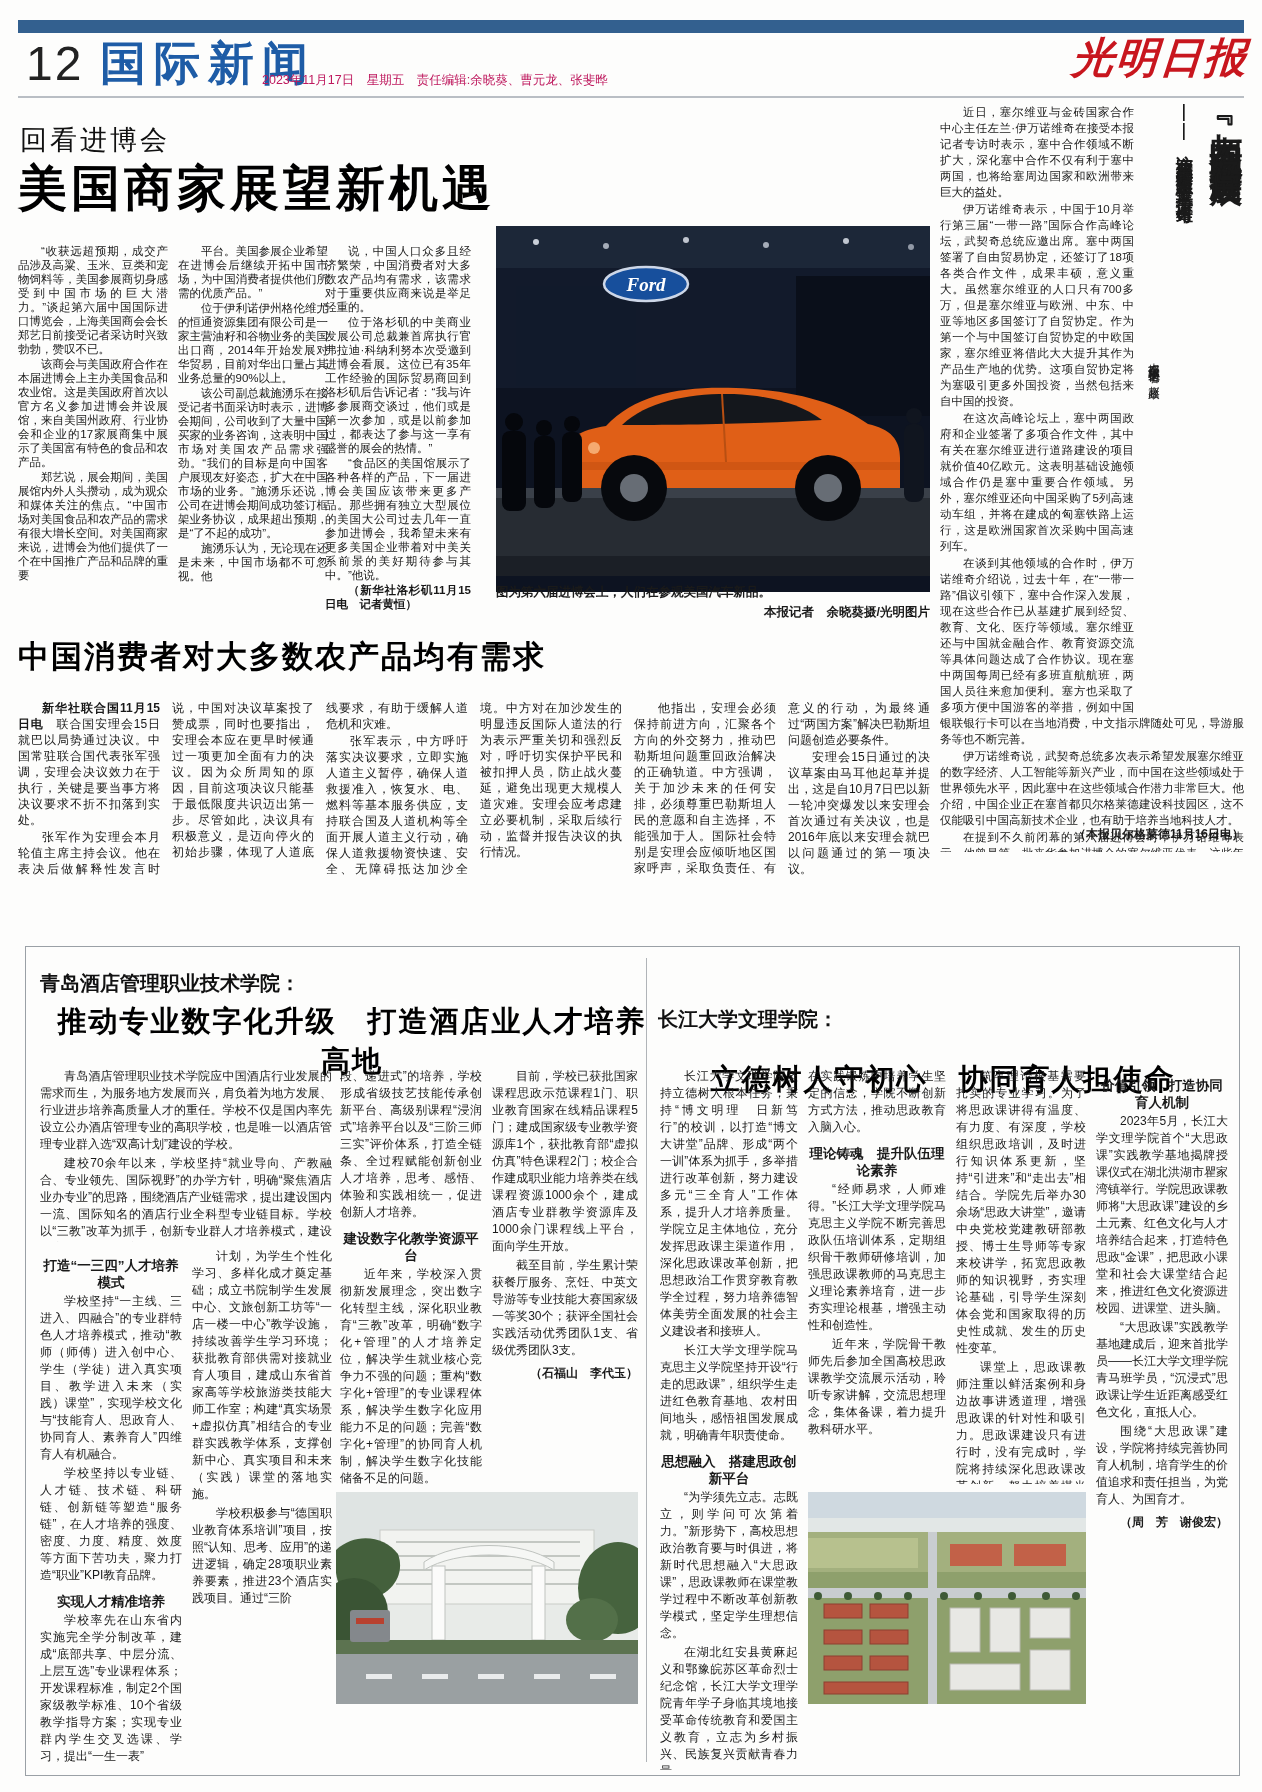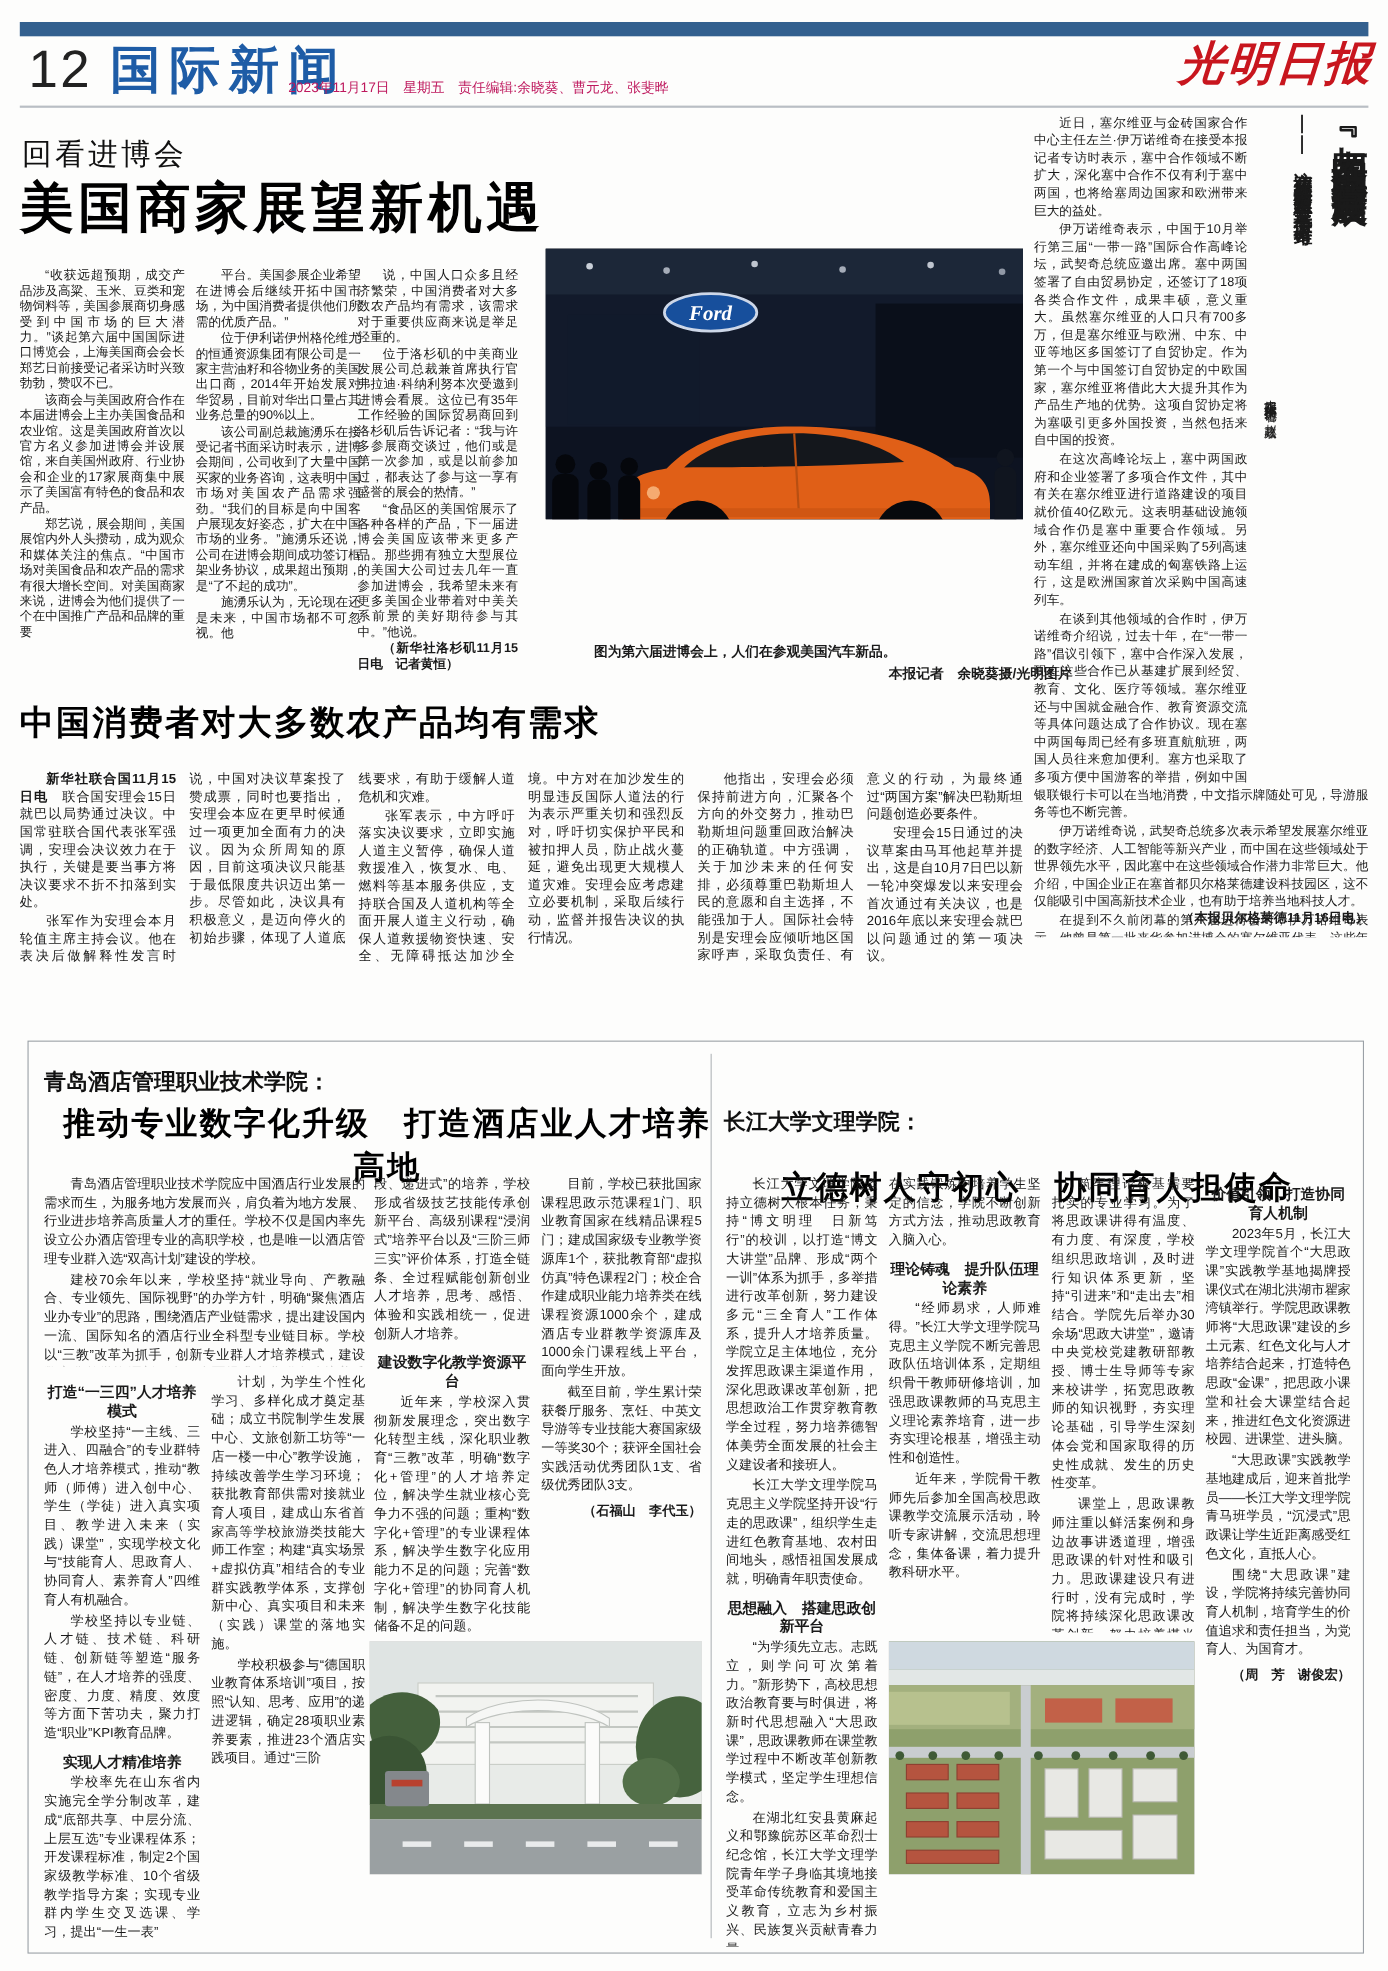--- a/index.html
+++ b/index.html
@@ -22,22 +22,22 @@
   .header-rule{left:18px;top:96px;width:1226px;height:0;border-top:2px solid #b9bec4;}
   
   .kicker{left:20px;top:122px;font-size:27px;color:#111;letter-spacing:3px;}
   .lead-headline{left:18px;top:156px;width:520px;font-size:49px;font-weight:bold;letter-spacing:4px;color:#000;}
   .bodytext{font-size:11.5px;line-height:14px;color:#181818;overflow:hidden;}
   .bodytext p{margin-bottom:1px;}
   .leadcol{top:244px;height:384px;width:150px;}
   .c1{left:18px;} .c2{left:178px;} .c3{left:325px;width:146px;}
   .byline-p{font-weight:bold;}
   
-  .lead-photo{left:496px;top:226px;width:434px;height:246px;background:#0d1321;overflow:hidden;}
-  .caption-wrap{left:496px;top:582px;width:434px;font-size:12.5px;line-height:20px;margin-left:44px;}
+  .lead-photo{left:496px;top:226px;width:434px;height:366px;background:#0d1321;overflow:hidden;}
+  .caption-wrap{left:496px;top:582px;width:434px;font-size:12.5px;line-height:20px;}
   .caption{font-weight:bold;text-indent:0;text-align:left;}
   .credit{font-weight:bold;text-align:right;text-indent:0;}
   
   .council-headline{left:18px;top:636px;width:560px;font-size:31px;font-weight:bold;letter-spacing:2px;color:#000;}
   .council-body{left:18px;top:700px;width:912px;height:238px;column-count:6;column-gap:12px;font-size:12px;line-height:16px;}
   .council-body p{margin-bottom:1px;}
   
   .interview{left:940px;top:104px;width:304px;height:748px;font-size:11.5px;line-height:16px;overflow:hidden;}
   .vhead-block{float:right;height:602px;writing-mode:vertical-rl;padding-left:4px;margin-left:8px;}
   .vheadline{font-size:33px;font-weight:bold;letter-spacing:3px;line-height:1.15;margin-left:14px;font-family:"Liberation Serif","DejaVu Serif",serif;}

